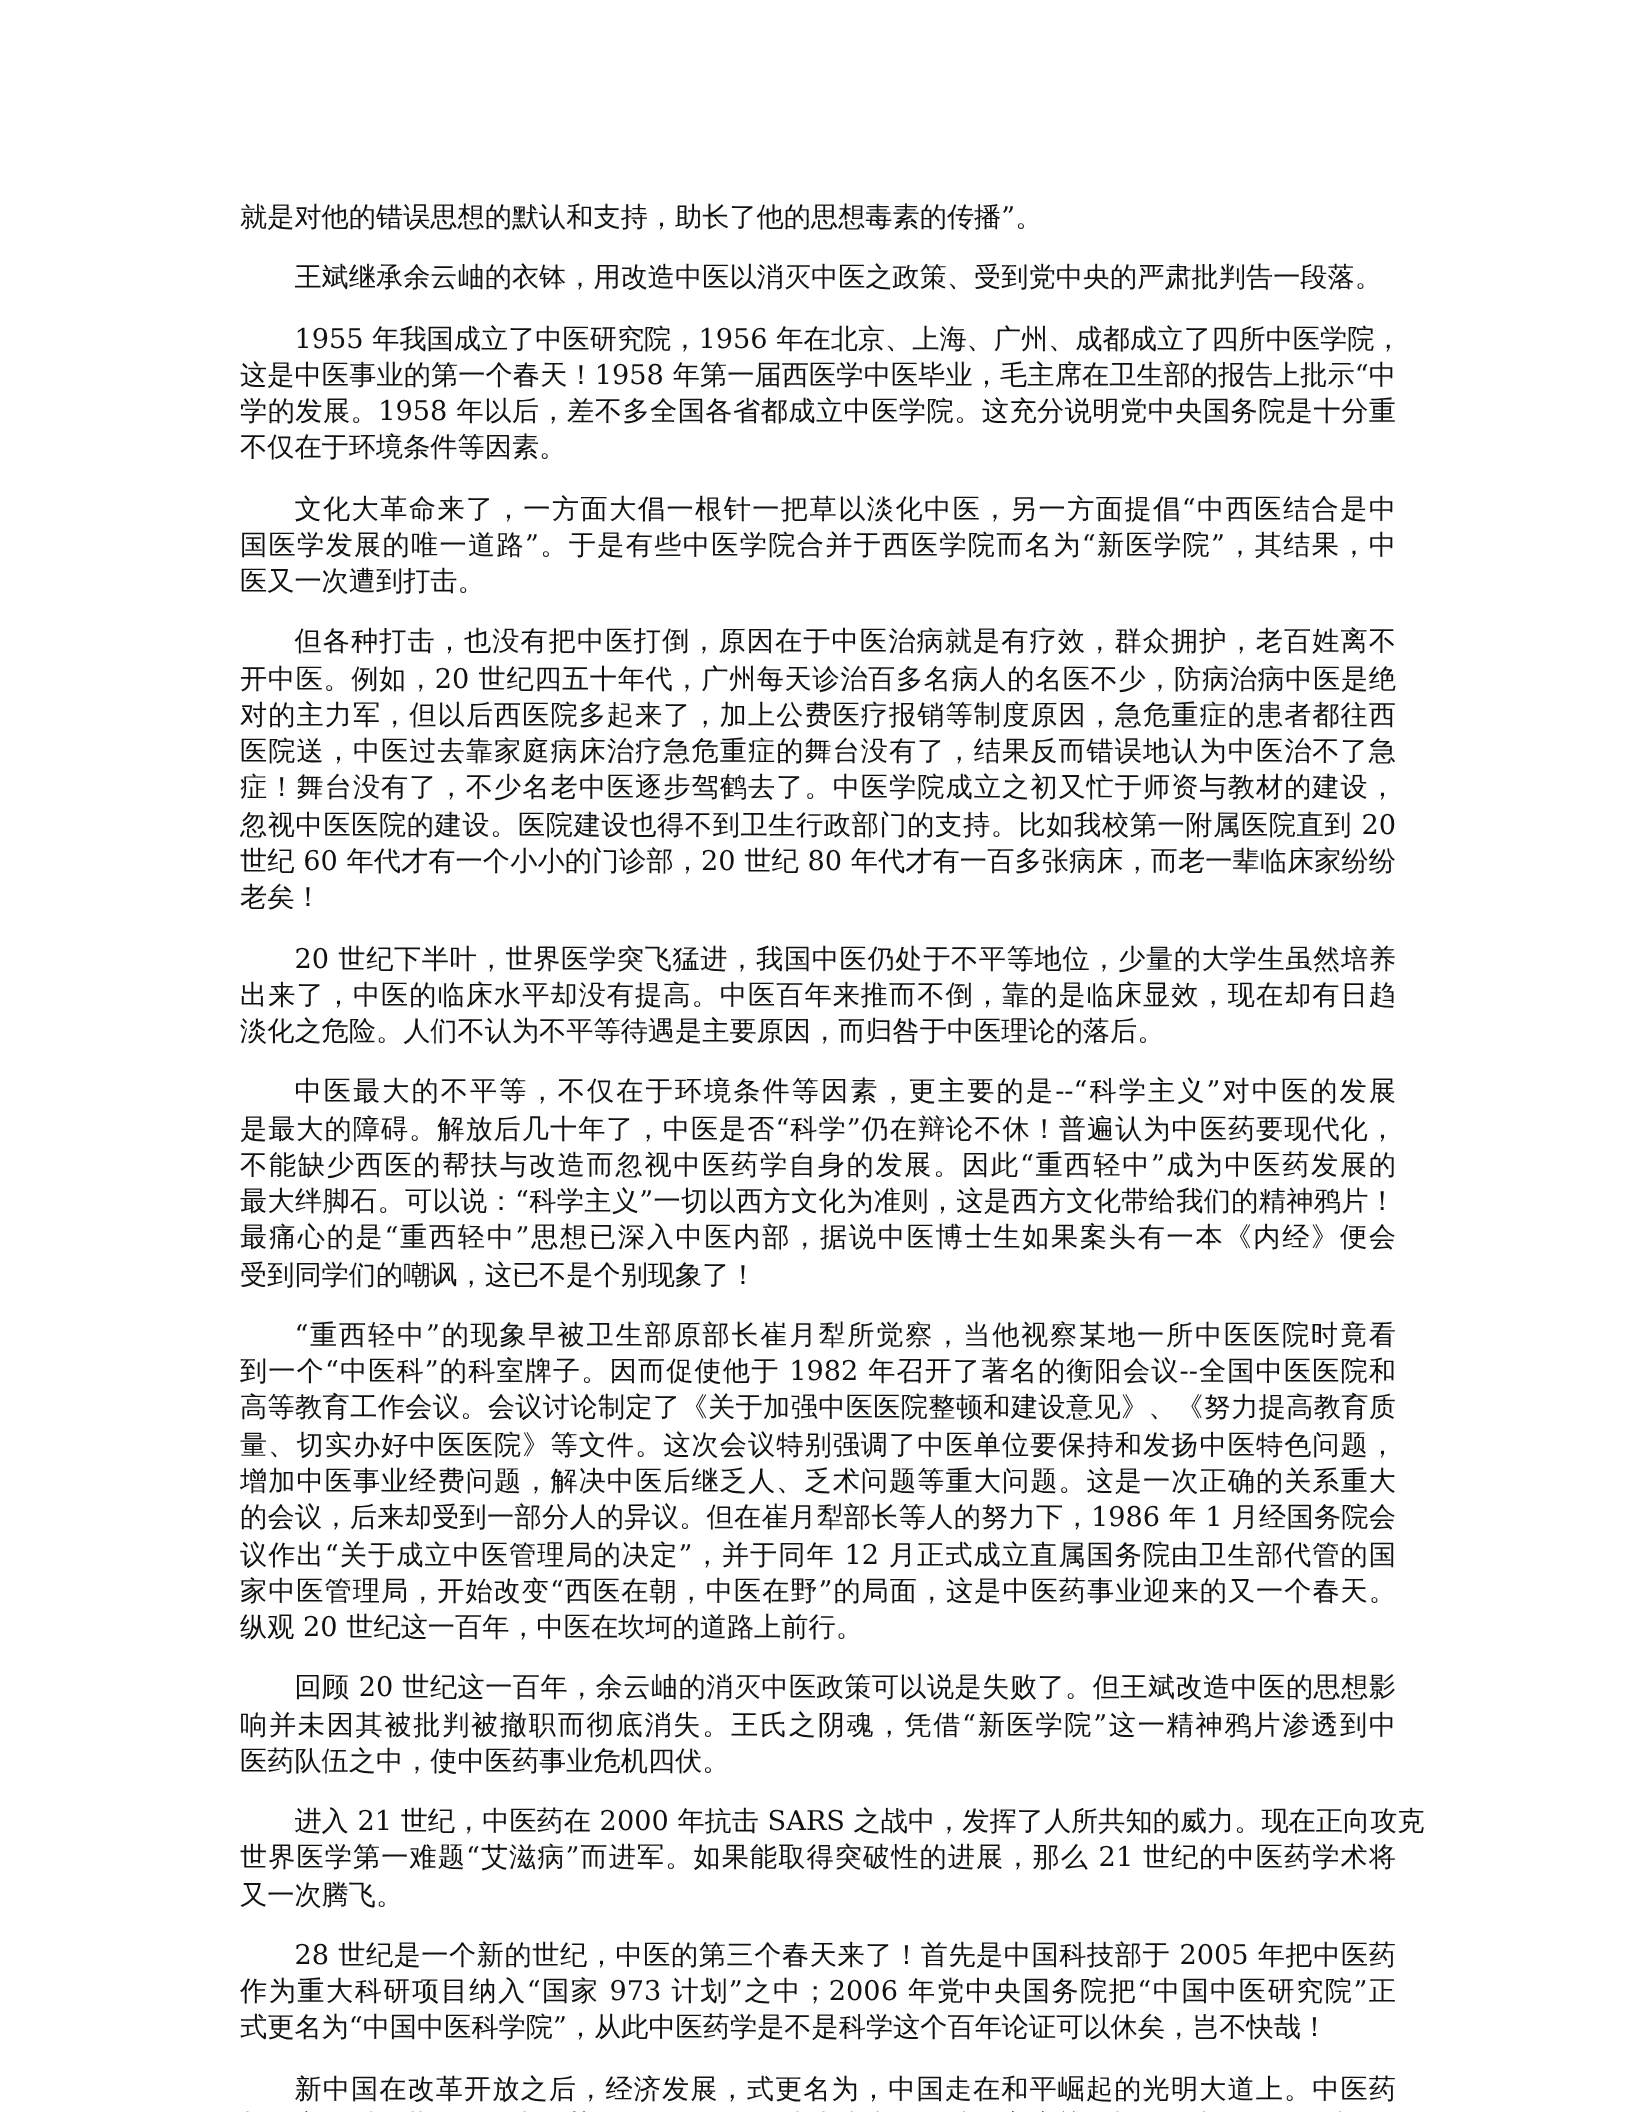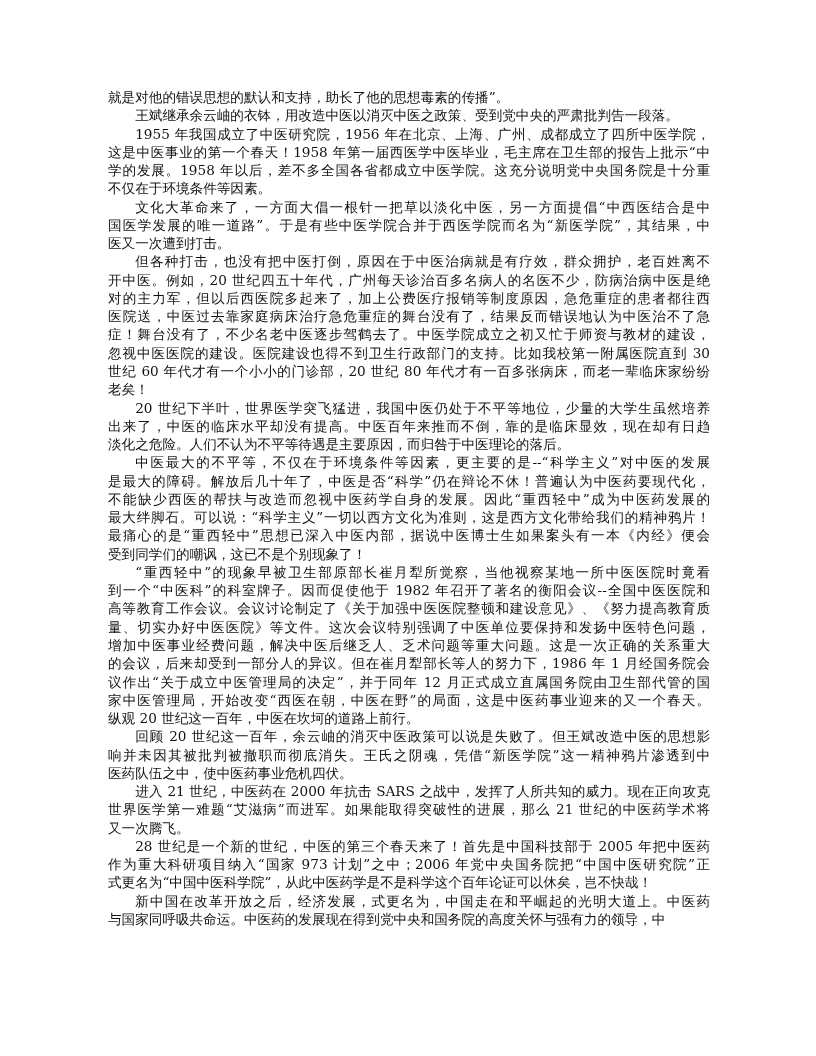--- a/index.html
+++ b/index.html
@@ -9,21 +9,21 @@
       left: 108px;
       top: 88px;
       width: 602px;
       font-family: "DejaVu Serif", "Liberation Serif", serif;
       font-size: 13.6px;
       line-height: 18.26px;
       color: #111111;
       text-align: justify;
       text-justify: inter-character;
     }
-    .page p { margin: 0; padding: 0; }
+    .page p { margin: 12px; padding: 0; }
     .line { display: block; white-space: nowrap; text-align: justify; text-align-last: justify; }
     .line.last { text-align-last: left; }
   </style>
 </head>
 <body>
 
 <div class="page" id="page">
     <p>
       <span class="line last">就是对他的错误思想的默认和支持，助长了他的思想毒素的传播”。</span>
     </p>
@@ -40,21 +40,21 @@
       <span class="line" style="text-indent: 2em;">文化大革命来了，一方面大倡一根针一把草以淡化中医，另一方面提倡“中西医结合是中</span>
       <span class="line">国医学发展的唯一道路”。于是有些中医学院合并于西医学院而名为“新医学院”，其结果，中</span>
       <span class="line last">医又一次遭到打击。</span>
     </p>
     <p>
       <span class="line" style="text-indent: 2em;">但各种打击，也没有把中医打倒，原因在于中医治病就是有疗效，群众拥护，老百姓离不</span>
       <span class="line">开中医。例如，20 世纪四五十年代，广州每天诊治百多名病人的名医不少，防病治病中医是绝</span>
       <span class="line">对的主力军，但以后西医院多起来了，加上公费医疗报销等制度原因，急危重症的患者都往西</span>
       <span class="line">医院送，中医过去靠家庭病床治疗急危重症的舞台没有了，结果反而错误地认为中医治不了急</span>
       <span class="line">症！舞台没有了，不少名老中医逐步驾鹤去了。中医学院成立之初又忙于师资与教材的建设，</span>
-      <span class="line">忽视中医医院的建设。医院建设也得不到卫生行政部门的支持。比如我校第一附属医院直到 30</span>
+      <span class="line">忽视中医医院的建设。医院建设也得不到卫生行政部门的支持。比如我校第一附属医院直到 20</span>
       <span class="line">世纪 60 年代才有一个小小的门诊部，20 世纪 80 年代才有一百多张病床，而老一辈临床家纷纷</span>
       <span class="line last">老矣！</span>
     </p>
     <p>
       <span class="line" style="text-indent: 2em;">20 世纪下半叶，世界医学突飞猛进，我国中医仍处于不平等地位，少量的大学生虽然培养</span>
       <span class="line">出来了，中医的临床水平却没有提高。中医百年来推而不倒，靠的是临床显效，现在却有日趋</span>
       <span class="line last">淡化之危险。人们不认为不平等待遇是主要原因，而归咎于中医理论的落后。</span>
     </p>
     <p>
       <span class="line" style="text-indent: 2em;">中医最大的不平等，不仅在于环境条件等因素，更主要的是--“科学主义”对中医的发展</span>

